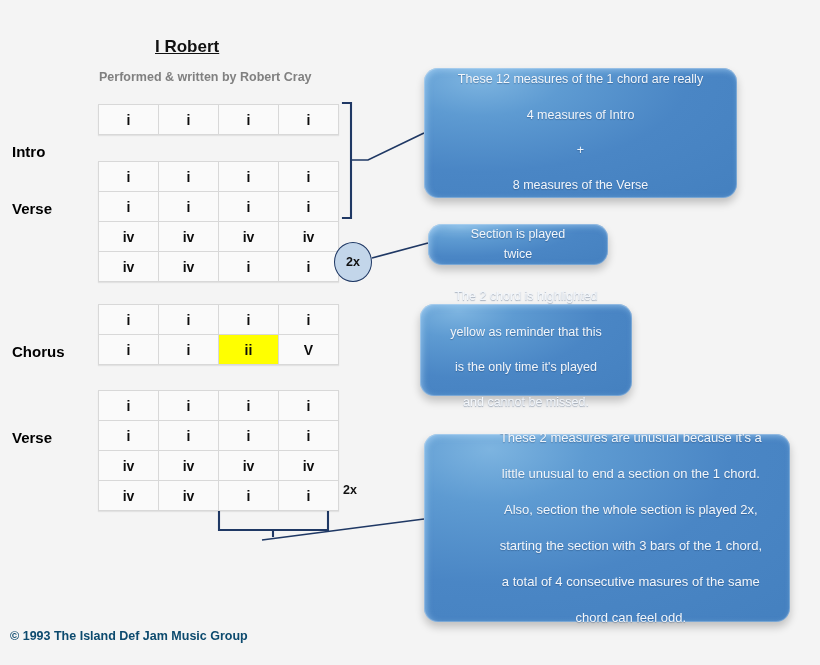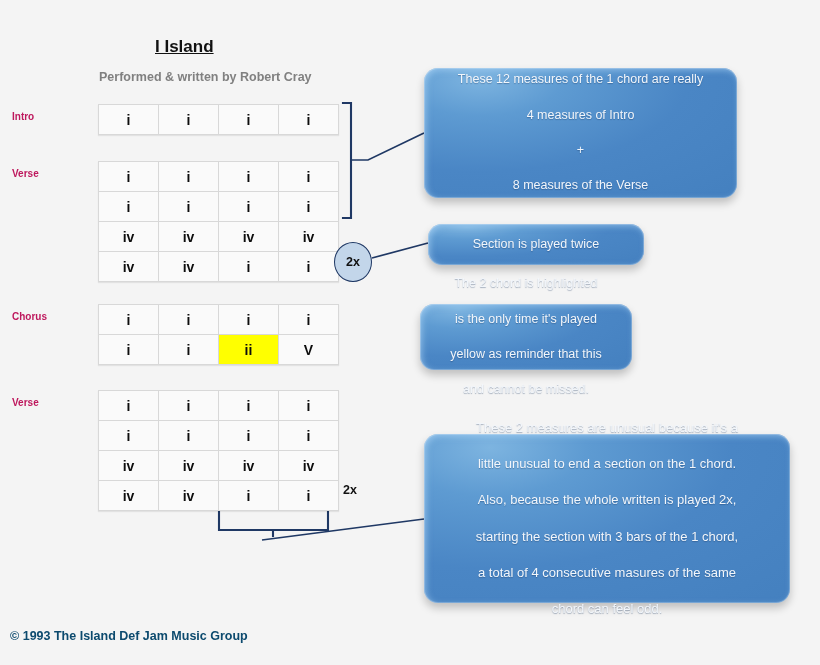--- a/index.html
+++ b/index.html
@@ -44,24 +44,25 @@
     top: 629px;
     font-size: 12.5px;
     font-weight: bold;
     color: #0c4a6e;
     white-space: nowrap;
   }
 
   
   .section-label {
     position: absolute;
-    font-size: 10px;
-    font-weight: bold;
-    color: #be185d;
-    white-space: nowrap;
+    font-size: 15px;
+    font-weight: bold;
+    color: #000000;
+    white-space: nowrap;
+    margin-top: 32px;
   }
 
   
   .grid {
     position: absolute;
     left: 98px;
     border-collapse: collapse;
     border-spacing: 0;
     table-layout: fixed;
     width: 236px;
@@ -154,21 +155,21 @@
 
     <path d="M 351 160 L 368 160 L 424 133" fill="none" stroke="#1f3864" stroke-width="1.7" fill-rule="evenodd"></path>
 
     <path d="M 372 258 L 428 243" fill="none" stroke="#1f3864" stroke-width="1.7"></path>
 
     <path d="M 219 512 L 219 530 L 273 530 L 273 537 L 273 530 L 328 530 L 328 512" fill="none" stroke="#1f3864" stroke-width="2.1" stroke-linecap="square" stroke-linejoin="miter"></path>
 
     <path d="M 262 540 L 424 519" fill="none" stroke="#1f3864" stroke-width="1.7"></path>
   </svg>
 
-  <div class="song-title">I Island</div>
+  <div class="song-title">I Robert</div>
   <div class="song-credit">Performed &amp; written by Robert Cray</div>
 
   <div class="section-label" style="left:12px; top:111px;">Intro</div>
   <div class="section-label" style="left:12px; top:168px;">Verse</div>
   <div class="section-label" style="left:12px; top:311px;">Chorus</div>
   <div class="section-label" style="left:12px; top:397px;">Verse</div>
 
   <table class="grid" style="top:104px;">
       <tbody>
         <tr>
@@ -257,40 +258,40 @@
 
   <div class="callout" style="left:424px; top:68px; width:313px; height:130px;">
     <div>
       <p>These 12 measures of the 1 chord are really</p>
       <p style="margin-top:0">4 measures of Intro</p>
       <p style="margin-top:0">+</p>
       <p style="margin-top:0">8 measures of the Verse</p>
     </div>
   </div>
 
-  <div class="callout" style="left:428px; top:224px; width:216px; height:41px;">
+  <div class="callout" style="left:428px; top:224px; width:180px; height:41px;">
     <div>
       <p>Section is played twice</p>
     </div>
   </div>
 
-  <div class="callout" style="left:420px; top:304px; width:212px; height:66px;">
+  <div class="callout" style="left:420px; top:304px; width:212px; height:92px;">
     <div>
       <p>The  2 chord is highlighted</p>
+      <p style="margin-top:0">yellow as reminder that this</p>
       <p style="margin-top:0">is the only time it's played</p>
-      <p style="margin-top:0">yellow as reminder that this</p>
       <p style="margin-top:0">and cannot be missed.</p>
     </div>
   </div>
 
-  <div class="callout" style="left:424px; top:434px; width:366px; height:169px; font-size:13px;">
+  <div class="callout" style="left:424px; top:434px; width:366px; height:188px; font-size:13px;justify-content:flex-end;">
     <div>
       <p>These 2 measures are unusual because it's a</p>
       <p style="margin-top:0">little unusual to end a section on the 1 chord.</p>
-      <p>Also, because the whole written is played 2x,</p>
+      <p>Also, section the whole section is played 2x,</p>
       <p style="margin-top:0">starting the section with 3 bars of the 1 chord,</p>
       <p style="margin-top:0">a total of 4 consecutive masures of the same</p>
       <p style="margin-top:0">chord can feel odd.</p>
     </div>
   </div>
 
   <div class="copyright">© 1993 The Island Def Jam Music Group</div>
 
 </div>
 

